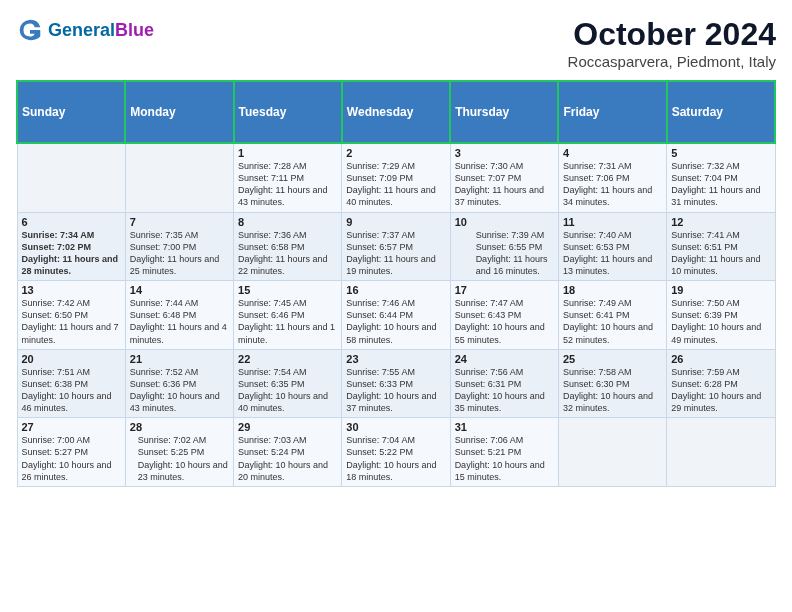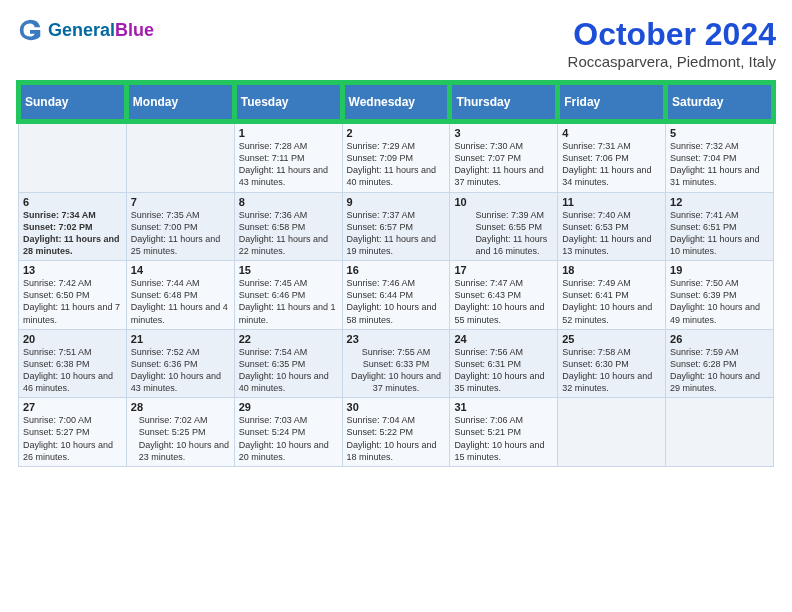--- a/index.html
+++ b/index.html
@@ -34,38 +34,38 @@
     .logo-icon {
       width: 28px;
       height: 28px;
     }
     .title-block {
       text-align: right;
     }
     .month-title {
       font-size: 32px;
       font-weight: bold;
-      color: #1d4ed8;
+      color: #0f172a;
     }
     .location-title {
       font-size: 15px;
       color: #444;
     }
     .calendar {
       width: 100%;
       border-collapse: collapse;
     }
     .calendar th {
       background-color: #3a7abf;
       color: #fff;
       font-size: 12px;
       font-weight: bold;
-      padding: 10px 4px;
+      padding: 23px 4px;
       text-align: left;
-      border: 5px solid #22c55e;
+      border: 2px solid #22c55e;
     }
     .calendar td {
       vertical-align: top;
       border: 1px solid #c8d8e8;
       padding: 3px 4px;
       width: 107px;
       min-height: 80px;
       font-size: 9.5px;
       color: #333;
       background: #fff;
@@ -259,21 +259,21 @@
 Daylight: 10 hours and 43 minutes.</div>
         </td>
         <td>
           <span class="day-number">22</span>
           <div class="day-info" style="white-space: pre-line;">Sunrise: 7:54 AM
 Sunset: 6:35 PM
 Daylight: 10 hours and 40 minutes.</div>
         </td>
         <td>
           <span class="day-number">23</span>
-          <div class="day-info" style="white-space: pre-line; text-align: center;">Sunrise: 7:55 AM
+          <div class="day-info" style="white-space: pre-line;">Sunrise: 7:55 AM
 Sunset: 6:33 PM
 Daylight: 10 hours and 37 minutes.</div>
         </td>
         <td>
           <span class="day-number">24</span>
           <div class="day-info" style="white-space: pre-line;">Sunrise: 7:56 AM
 Sunset: 6:31 PM
 Daylight: 10 hours and 35 minutes.</div>
         </td>
         <td>

